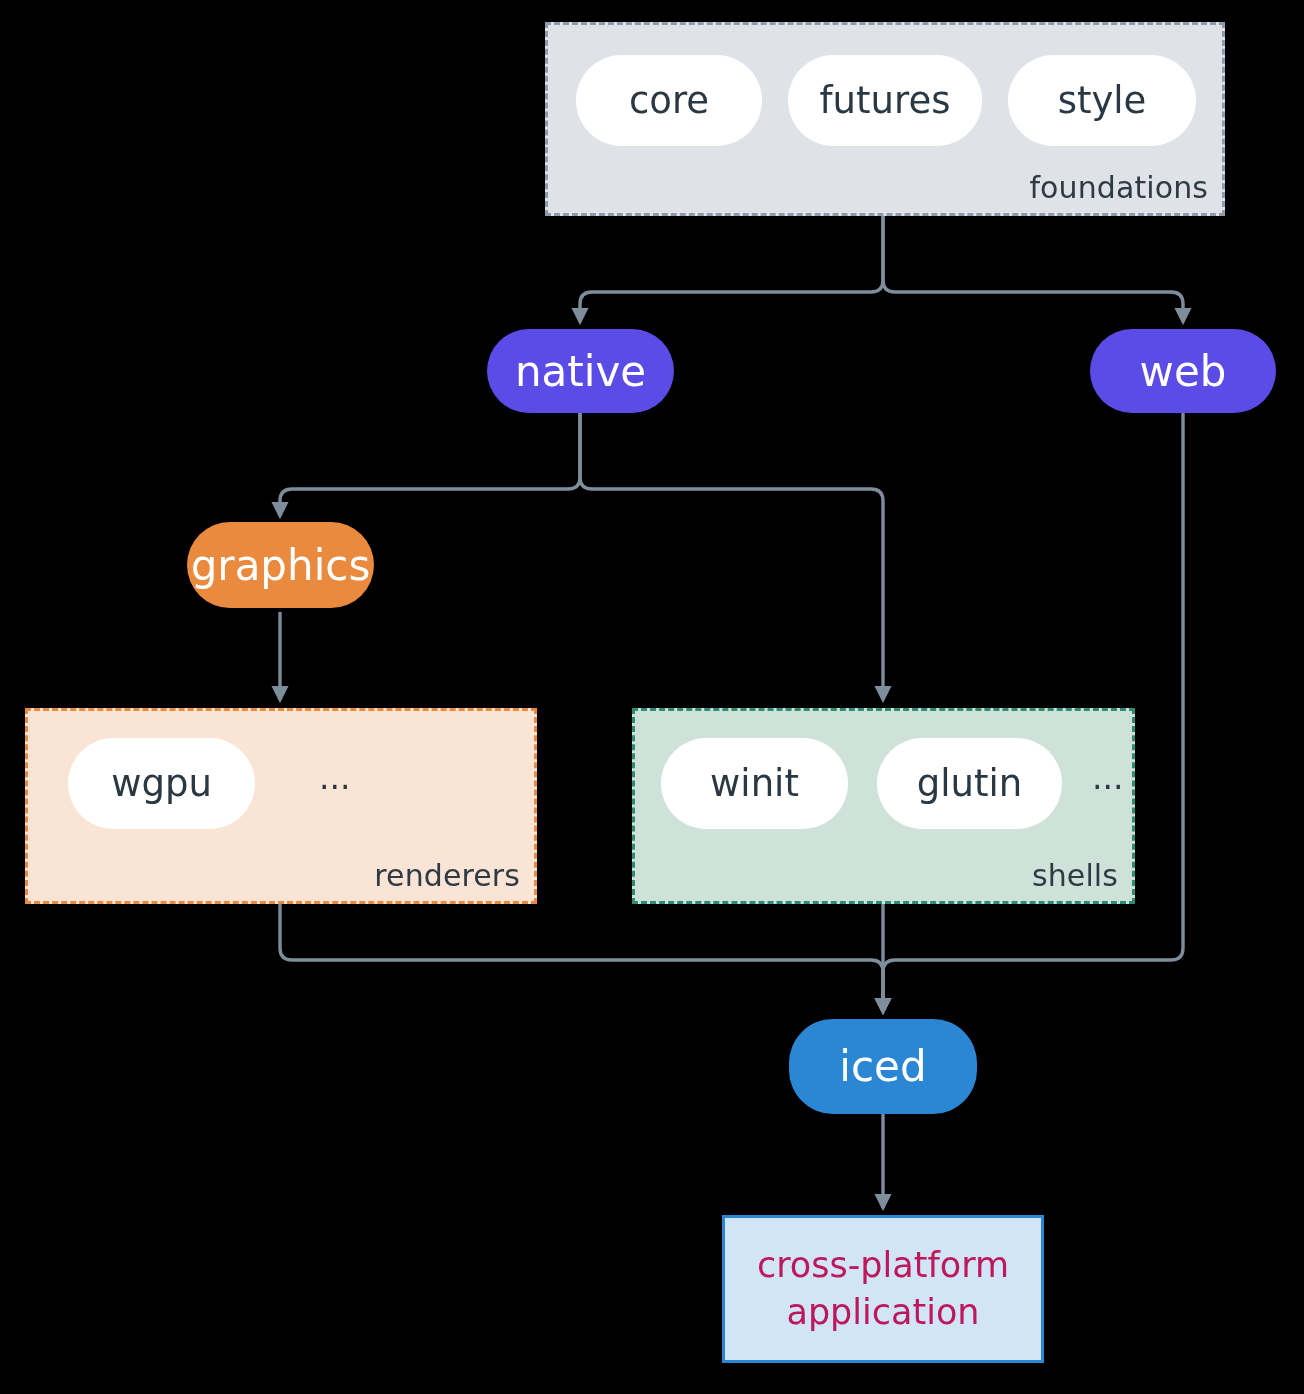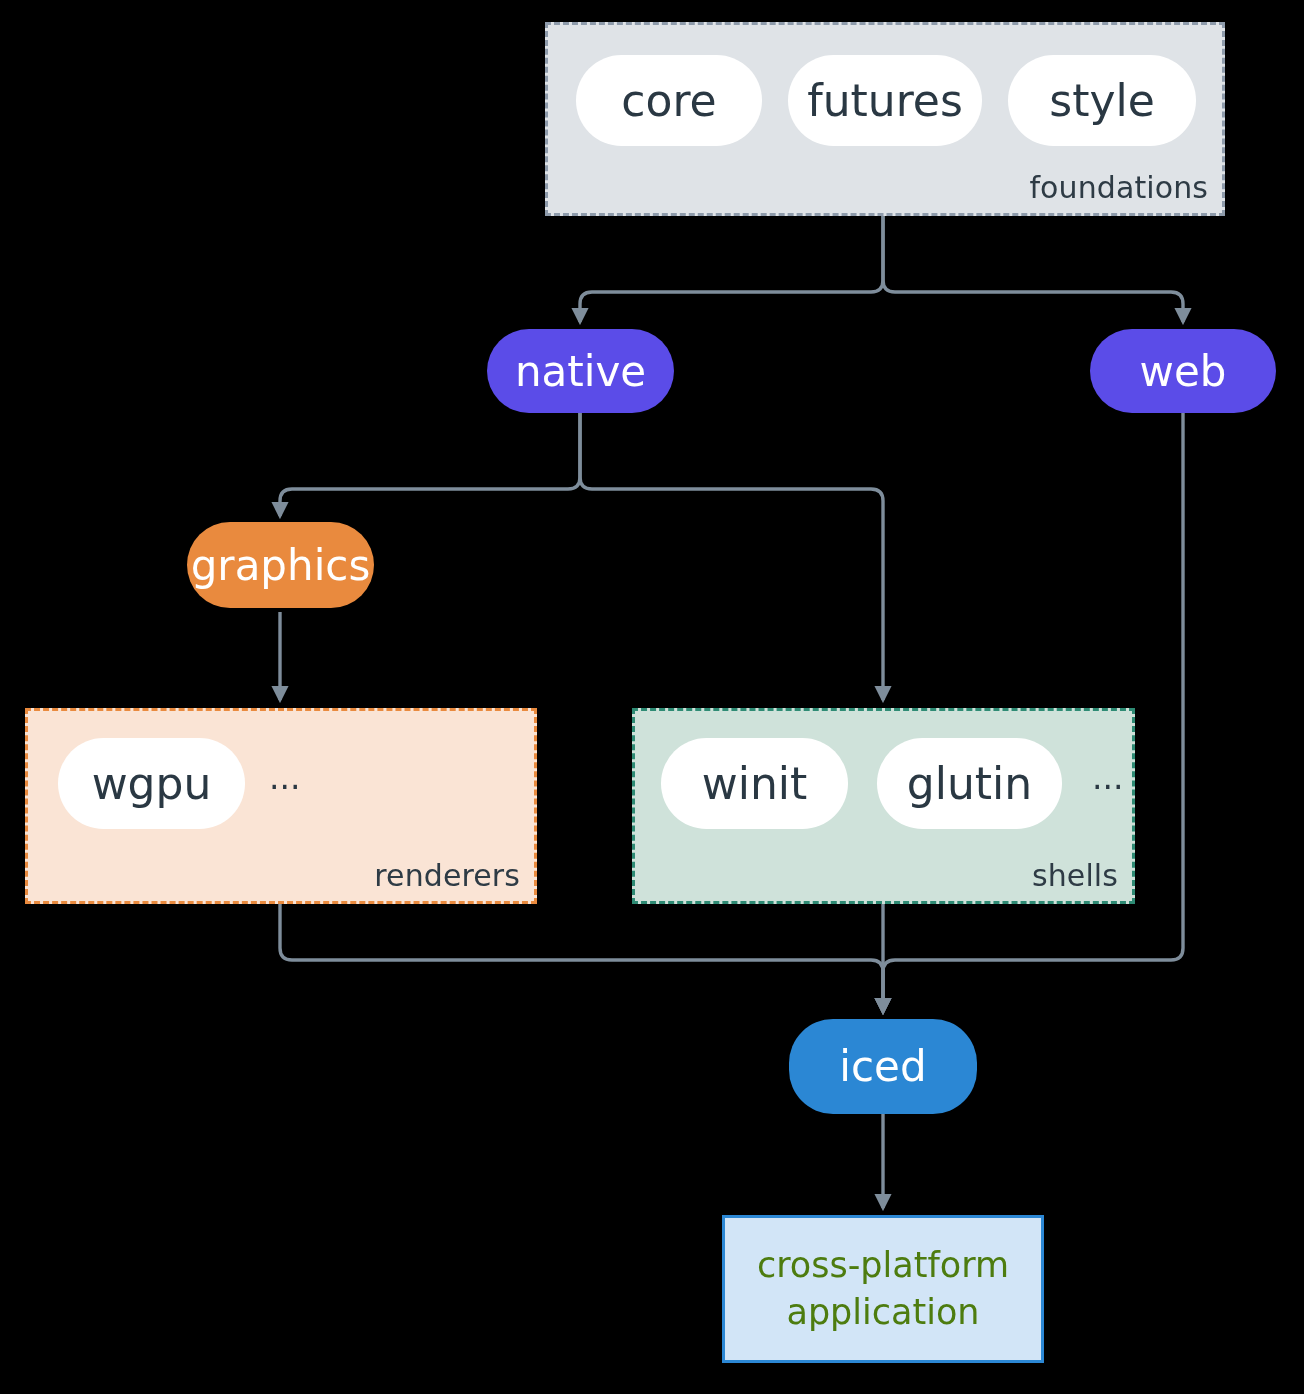--- a/index.html
+++ b/index.html
@@ -43,21 +43,21 @@
     display: flex;
     align-items: center;
   }
   .pill {
     background: #ffffff;
     border-radius: 46px;
     height: 91px;
     display: flex;
     align-items: center;
     justify-content: center;
-    font-size: 44px;
+    font-size: 37px;
     color: #2a3843;
     box-sizing: border-box;
   }
   .ellipsis {
     font-size: 33px;
     color: #2a3843;
     line-height: 1;
     padding-bottom: 12px;
   }
   .node {
@@ -134,21 +134,21 @@
 
   <div class="node" style="left:1090px; top:329px; width:186px; height:84px; background:#5b4ce8;">
     <span>web</span>
   </div>
 
   <div class="node" style="left:187px; top:522px; width:187px; height:86px; background:#e98a3e;">
     <span>graphics</span>
   </div>
 
   <div class="group-box" style="left:25px; top:708px; width:512px; height:196px; background:#fae4d5; border-color:#e98a3e;">
-    <div class="pill-row" style="left:30px; top:27px;">
+    <div class="pill-row" style="left:40px; top:27px;gap:40px;">
       <div class="pill" style="width:187px;">
         <span>wgpu</span>
       </div>
       <div class="ellipsis" style="margin-left:24px;">...</div>
     </div>
     <div class="group-label">renderers</div>
   </div>
 
   <div class="group-box" style="left:632px; top:708px; width:503px; height:196px; background:#cfe2da; border-color:#2e8b74;">
     <div class="pill-row" style="left:26px; top:27px;gap:8px;">
@@ -160,18 +160,18 @@
       </div>
       <div class="ellipsis" style="margin-left:22px;">...</div>
     </div>
     <div class="group-label">shells</div>
   </div>
 
   <div class="node" style="left:789px; top:1019px; width:188px; height:95px; background:#2b87d4;">
     <span>iced</span>
   </div>
 
-  <div class="rect-node" style="left:722px; top:1215px; width:322px; height:148px; background:#d2e5f7; border-color:#2b87d4; color:#4d7c0f;">
+  <div class="rect-node" style="left:722px; top:1215px; width:322px; height:148px; background:#d2e5f7; border-color:#2b87d4; color:#be185d;">
     <span>cross-platform</span>
     <span>application</span>
   </div>
 
 </div>
 
 </body></html>

